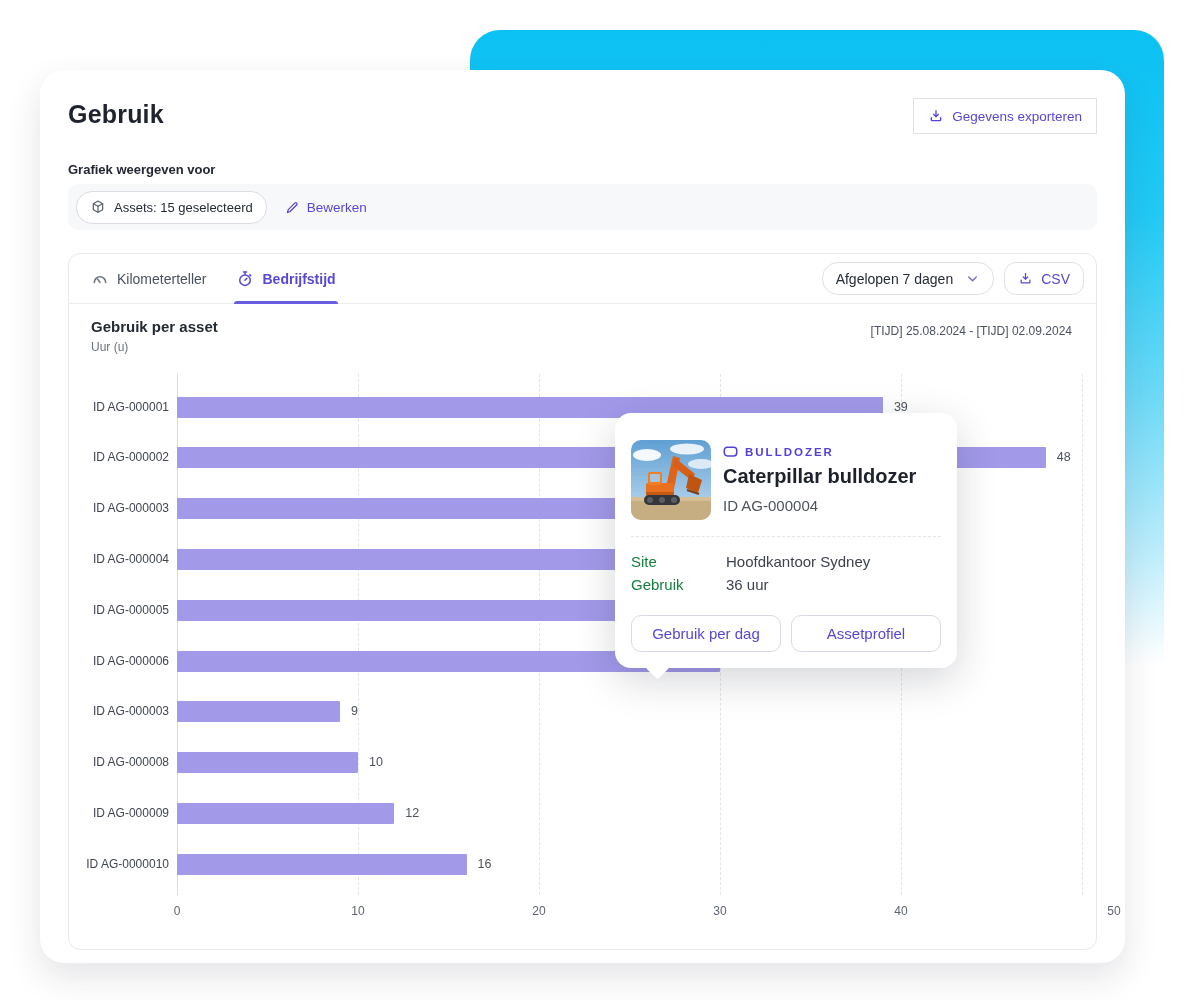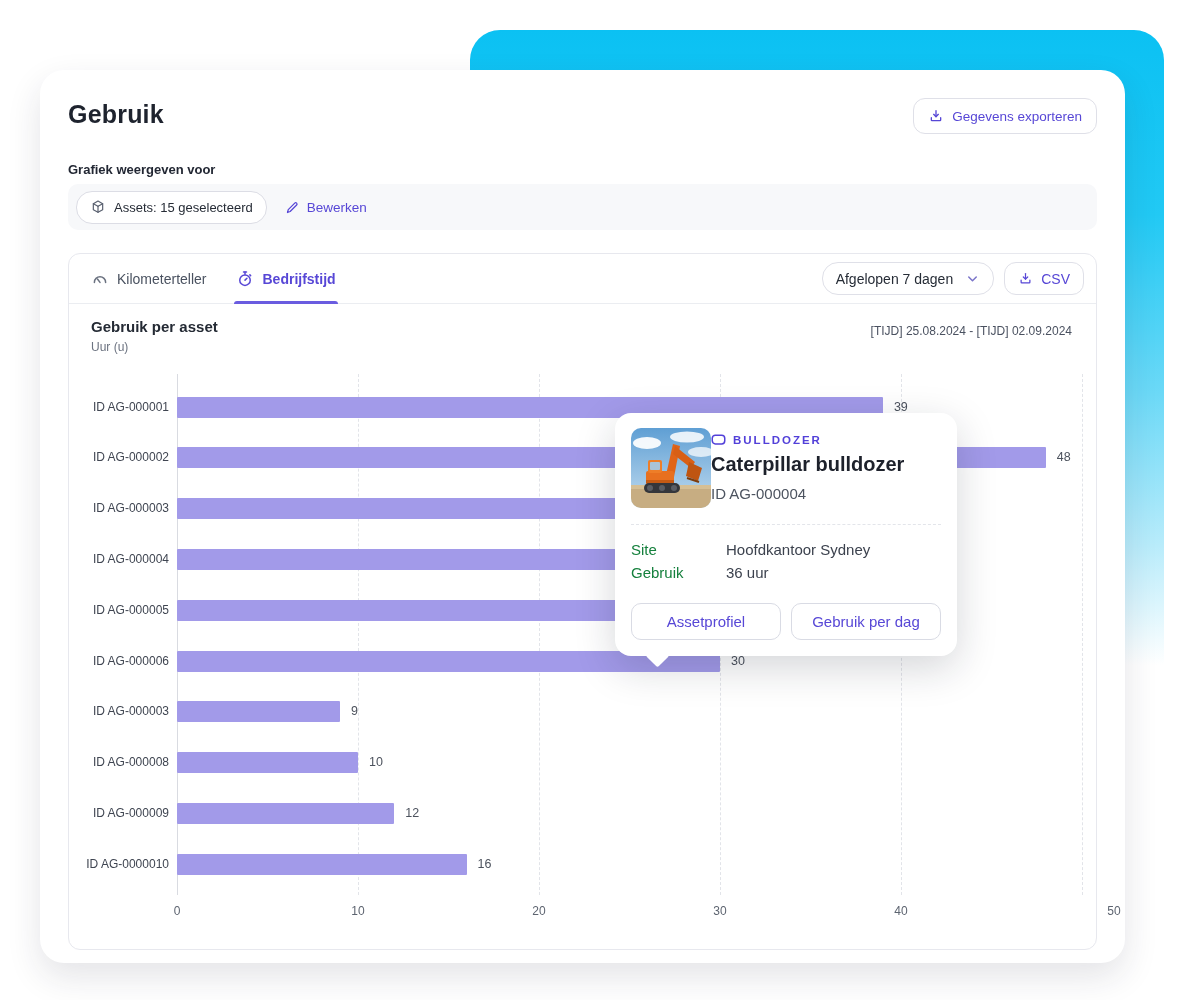--- a/index.html
+++ b/index.html
@@ -25,21 +25,21 @@
     position:absolute;left:28px;top:30px;margin:0;
     font-size:25px;font-weight:bold;color:#1e232e;letter-spacing:.2px;
   }
   .btn{
     display:inline-flex;align-items:center;gap:8px;background:#fff;
     border:1px solid #dfe0e8;color:#5747d6;cursor:pointer;
     font-family:inherit;
   }
   .export-btn{
     position:absolute;right:28px;top:28px;height:36px;padding:0 14px;
-    border-radius:12px;font-size:13.5px;
+    border-radius:0;font-size:13.5px;
   }
   .filter-label{
     position:absolute;left:28px;top:92px;font-size:13px;font-weight:bold;color:#222733;
   }
   .filter-strip{
     position:absolute;left:28px;right:28px;top:114px;height:46px;
     background:#f7f8fa;border-radius:10px;display:flex;align-items:center;padding:0 8px;box-sizing:border-box;
   }
   .chip{
     display:inline-flex;align-items:center;gap:8px;height:31px;padding:0 13px;
@@ -93,21 +93,21 @@
   
   .tooltip{
     position:absolute;left:615px;top:413px;width:342px;box-sizing:border-box;
     background:#fff;border-radius:16px;padding:15px 16px 16px 16px;
     box-shadow:0 12px 40px rgba(24,28,45,.18);z-index:5;
   }
   .tooltip::after{
     content:"";position:absolute;left:34px;bottom:-8px;width:17px;height:17px;
     background:#fff;transform:rotate(45deg);border-radius:2px;
   }
-  .tt-head{display:flex;gap:0;}
+  .tt-head{display:flex;gap:12px;margin-top:12px;}
   .tt-photo{width:80px;height:80px;border-radius:10px;overflow:hidden;flex:none;}
   .tt-cat{display:flex;align-items:center;gap:7px;margin-top:5px;
     color:#5240d9;font-size:11.5px;font-weight:bold;letter-spacing:2px;}
   .tt-title{font-size:20px;font-weight:600;color:#1d212b;margin-top:7px;}
   .tt-id{font-size:15px;color:#4d5460;margin-top:9px;}
   .tt-divider{border-top:1px dashed #e3e5ea;margin-top:16px;}
   .tt-rows{margin-top:13px;}
   .tt-row{display:flex;font-size:15px;line-height:23px;}
   .tt-row .lbl{width:95px;color:#15803d;flex:none;}
   .tt-row .val{color:#3c424e;}
@@ -305,16 +305,16 @@
     <div class="tt-row">
       <span class="lbl">Site</span>
       <span class="val">Hoofdkantoor Sydney</span>
     </div>
     <div class="tt-row">
       <span class="lbl">Gebruik</span>
       <span class="val">36 uur</span>
     </div>
   </div>
   <div class="tt-buttons">
+    <button class="btn tt-btn">Gebruik per dag</button>
     <button class="btn tt-btn">Assetprofiel</button>
-    <button class="btn tt-btn">Gebruik per dag</button>
   </div>
 </div>
 
 </body></html>

